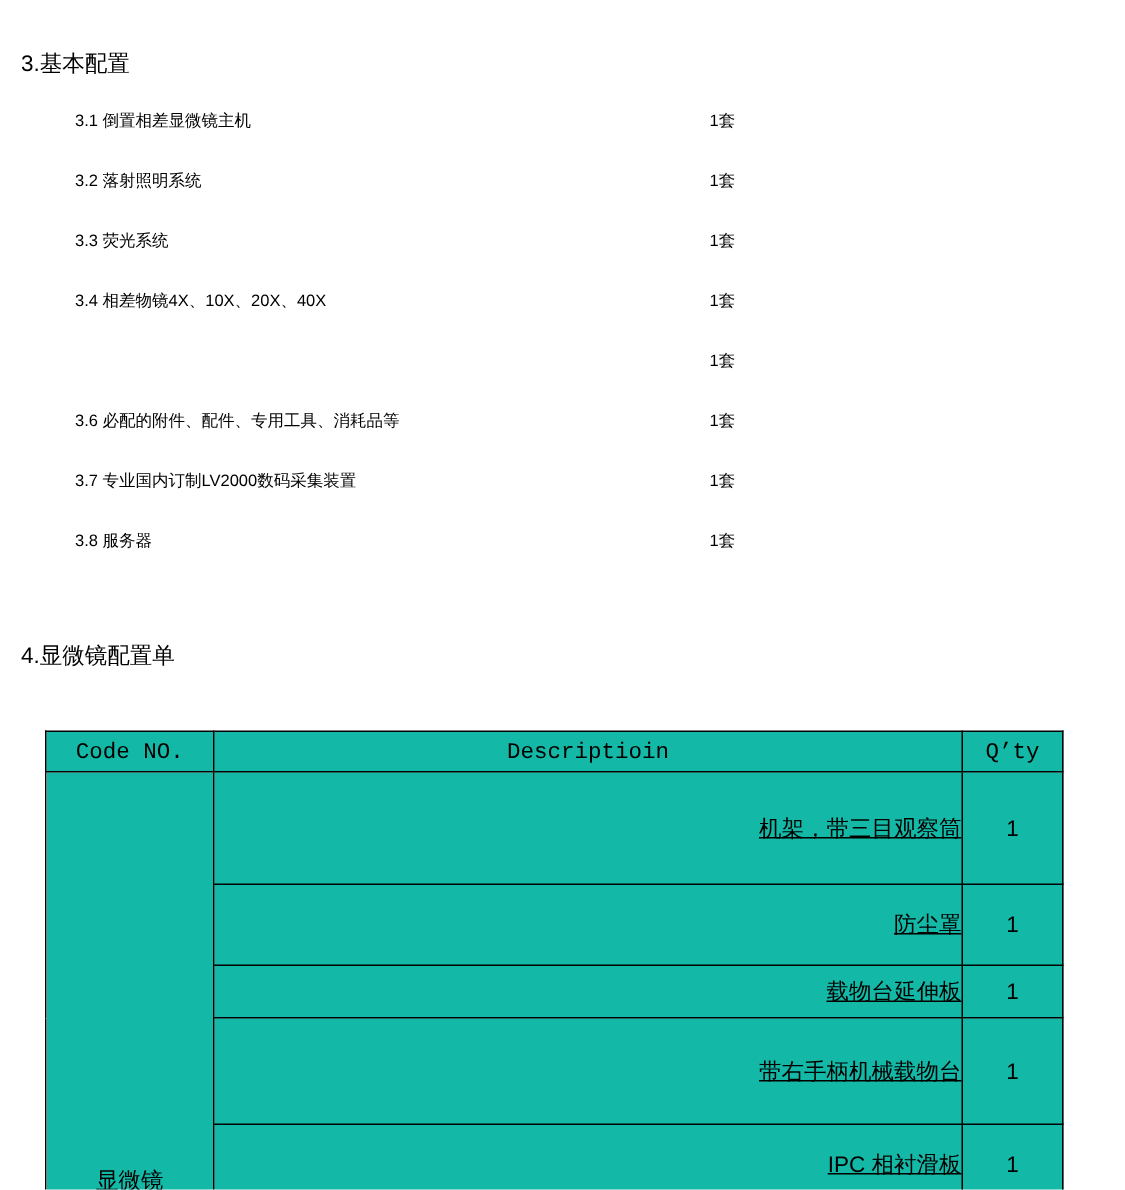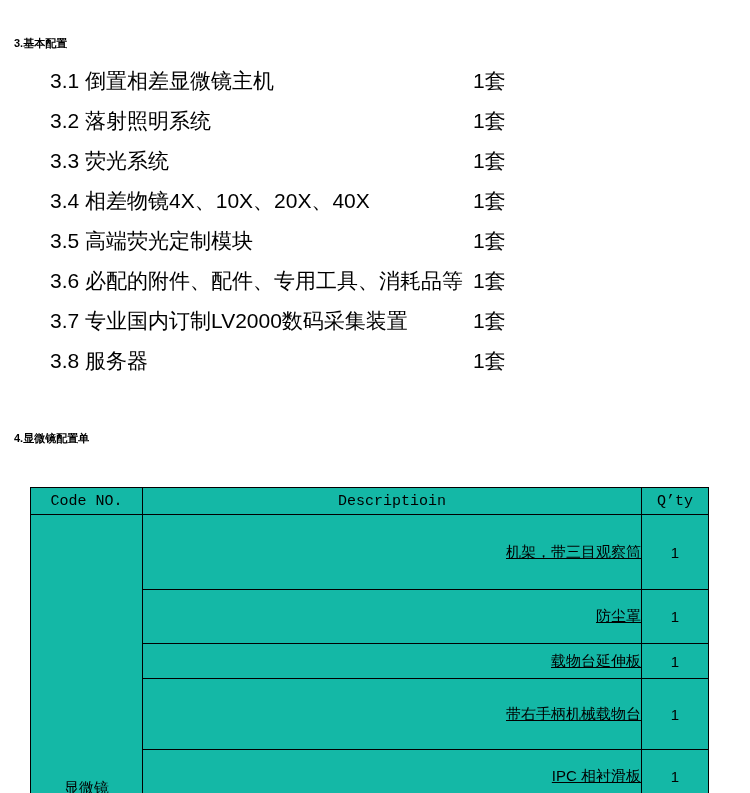--- a/index.html
+++ b/index.html
@@ -6,29 +6,29 @@
   html,body { background:#ffffff; }
   body {
     position:relative;
     width:750px; height:793px;
     overflow:hidden;
     color:#000;
     font-family:"Liberation Sans", sans-serif;
   }
   .heading {
     position:absolute; left:14px;
-    font-size:11px; font-weight:bold;
+    font-size:15px; font-weight:normal;
     line-height:18px; white-space:nowrap;
   }
   #sec3-title { top:34px; }
   #sec4-title { top:429px;text-align:center; }
 
   .cfg-item {
     position:absolute; left:0; width:750px; height:18px;
-    font-size:21px; line-height:18px;
+    font-size:11px; line-height:18px;
   }
   .cfg-item .item-text { position:absolute; left:50px; white-space:nowrap; }
   .cfg-item .item-qty  { position:absolute; left:473px; white-space:nowrap; }
 
   table.cfg-table {
     position:absolute; left:30px; top:487px;
     width:678px; table-layout:fixed;
     border-collapse:collapse;
     font-size:15px;
   }
@@ -78,21 +78,20 @@
 </div>
 <div class="cfg-item" style="top:152px">
   <span class="item-text">3.3 荧光系统</span>
   <span class="item-qty">1套</span>
 </div>
 <div class="cfg-item" style="top:192px">
   <span class="item-text">3.4 相差物镜4X、10X、20X、40X</span>
   <span class="item-qty">1套</span>
 </div>
 <div class="cfg-item" style="top:232px">
-  <span class="item-text">3.5 高端荧光定制模块</span>
   <span class="item-qty">1套</span>
 </div>
 <div class="cfg-item" style="top:272px">
   <span class="item-text">3.6 必配的附件、配件、专用工具、消耗品等</span>
   <span class="item-qty">1套</span>
 </div>
 <div class="cfg-item" style="top:312px">
   <span class="item-text">3.7 专业国内订制LV2000数码采集装置</span>
   <span class="item-qty">1套</span>
 </div>

